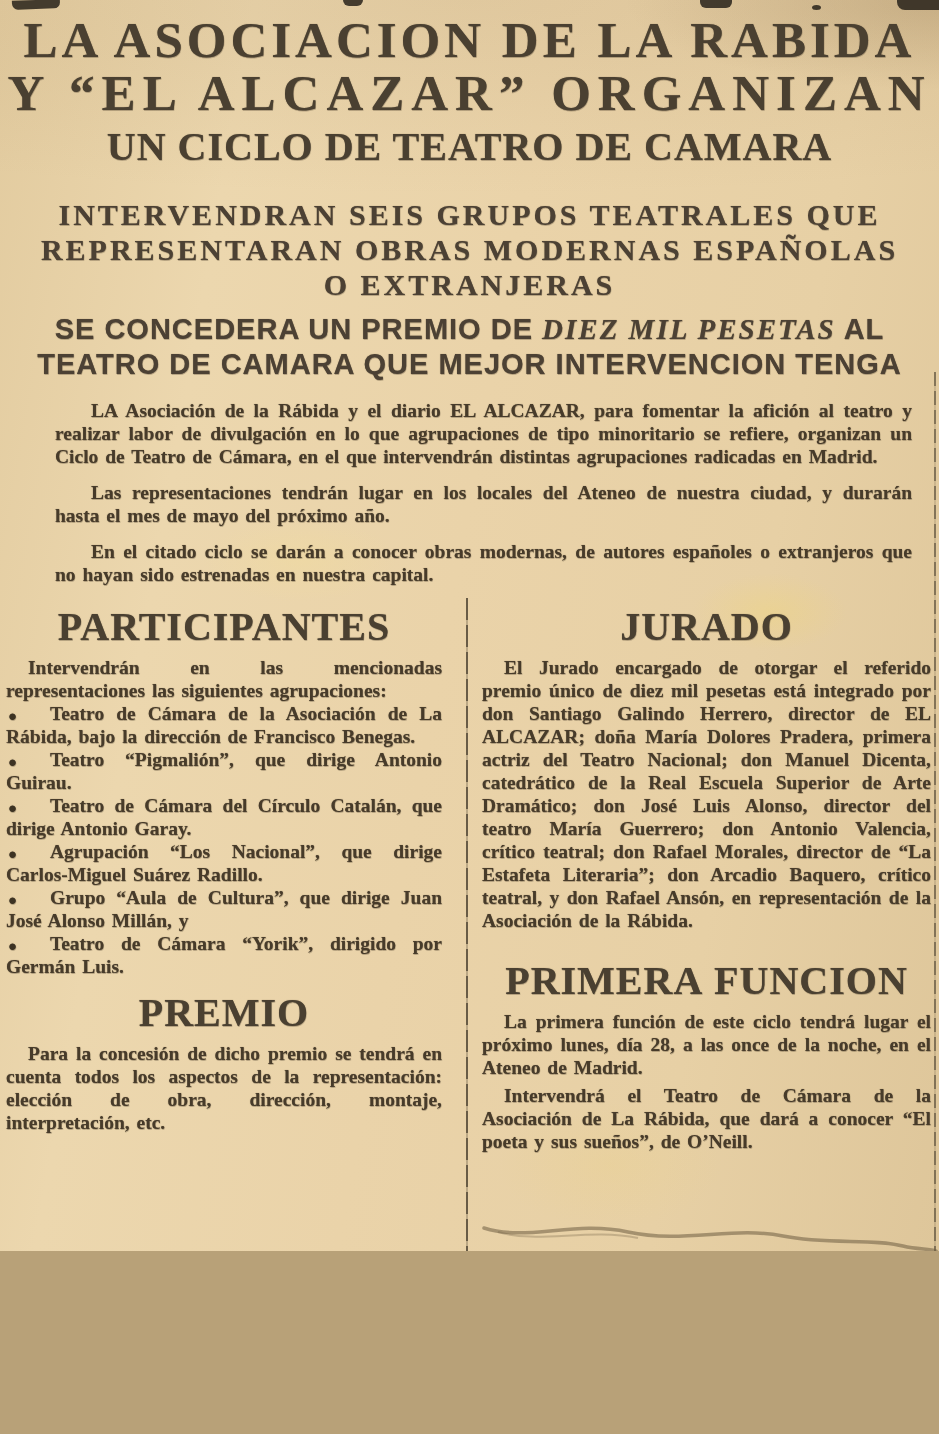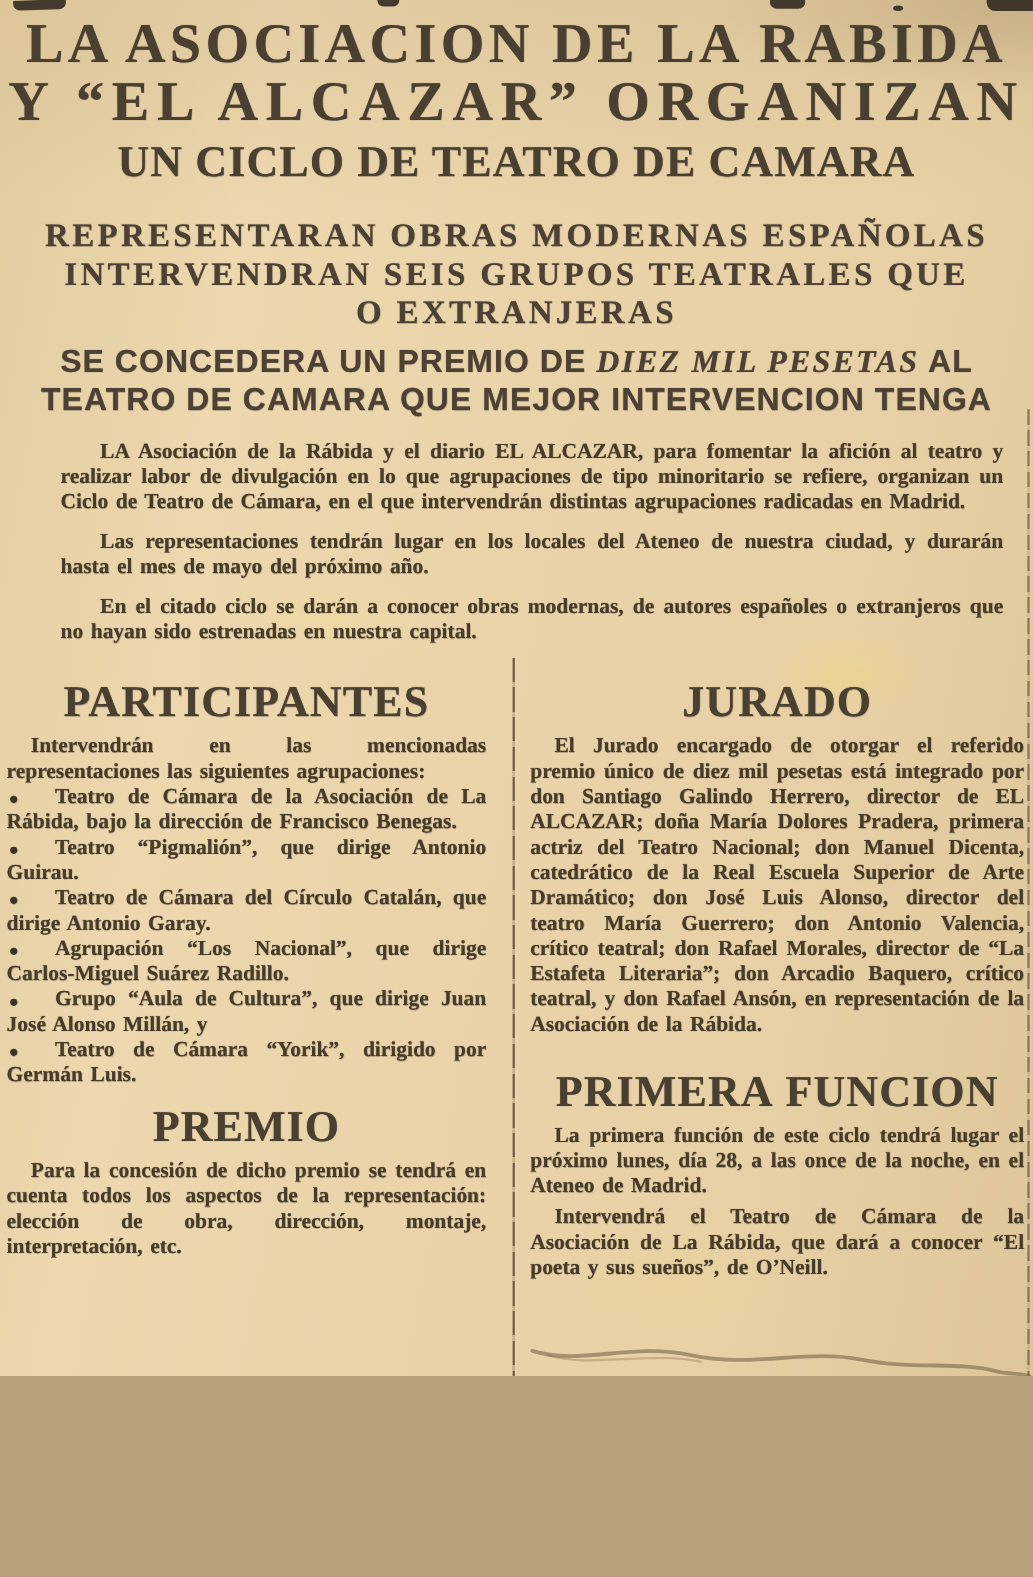--- a/index.html
+++ b/index.html
@@ -31,21 +31,21 @@
   
   .subhead1{margin:24px 6px 0 6px;text-align:center;font-weight:bold;color:#4c4134;}
   .subhead1 .sh{font-size:30px;line-height:35px;letter-spacing:3px;white-space:nowrap;}
   .subhead2{margin:10px 6px 0 6px;text-align:center;font-weight:bold;color:#4c4134;
             font-family:"Liberation Sans", sans-serif;}
   .subhead2 .sh{font-size:29px;line-height:35px;letter-spacing:1px;white-space:nowrap;text-align:center;}
   .subhead2 .it{font-style:italic;font-family:"Liberation Serif", serif;letter-spacing:2px;}
 
   
   .bodytext{font-size:19.5px;line-height:23px;font-weight:bold;text-align:justify;
-            word-spacing:2px;color:#473b2a;margin-top:11px;}
+            word-spacing:2px;color:#473b2a;}
   .intro{margin:17px 0 0 0;padding:0 14px 0 42px;}
   .intro p{margin:13px;text-indent:36px;}
 
   
   .columns{display:flex;margin-top:18px;}
   .col-left{width:452px;padding:0 10px 0 6px;box-sizing:border-box;}
   .col-right{width:457px;margin-left:30px;padding-right:8px;box-sizing:border-box;}
   .sec-heading{font-size:40px;line-height:46px;font-weight:bold;text-align:center;
                letter-spacing:1px;color:#4a4031;margin:0 0 6px 0;}
   .col p{margin:0;}
@@ -81,22 +81,22 @@
   <div class="tear tear4"></div>
   <div class="tear tear5"></div>
 
   <div class="headline ink">
     <div class="hl hl1">LA ASOCIACION DE LA RABIDA</div>
     <div class="hl hl2">Y “EL ALCAZAR” ORGANIZAN</div>
     <div class="hl hl3">UN CICLO DE TEATRO DE CAMARA</div>
   </div>
 
   <div class="subhead1 ink">
+    <div class="sh">INTERVENDRAN SEIS GRUPOS TEATRALES QUE</div>
     <div class="sh">REPRESENTARAN OBRAS MODERNAS ESPAÑOLAS</div>
-    <div class="sh">INTERVENDRAN SEIS GRUPOS TEATRALES QUE</div>
     <div class="sh">O EXTRANJERAS</div>
   </div>
 
   <div class="subhead2 ink">
     <div class="sh"><span>SE CONCEDERA UN PREMIO DE </span><span class="it">DIEZ MIL PESETAS</span><span> AL</span></div>
     <div class="sh">TEATRO DE CAMARA QUE MEJOR INTERVENCION TENGA</div>
   </div>
 
   <div class="intro bodytext ink">
     <p>LA Asociación de la Rábida y el diario EL ALCAZAR, para fomentar la afición al teatro y realizar labor de divulgación en lo que agrupaciones de tipo minoritario se refiere, organizan un Ciclo de Teatro de Cámara, en el que intervendrán distintas agrupaciones radicadas en Madrid.</p>

